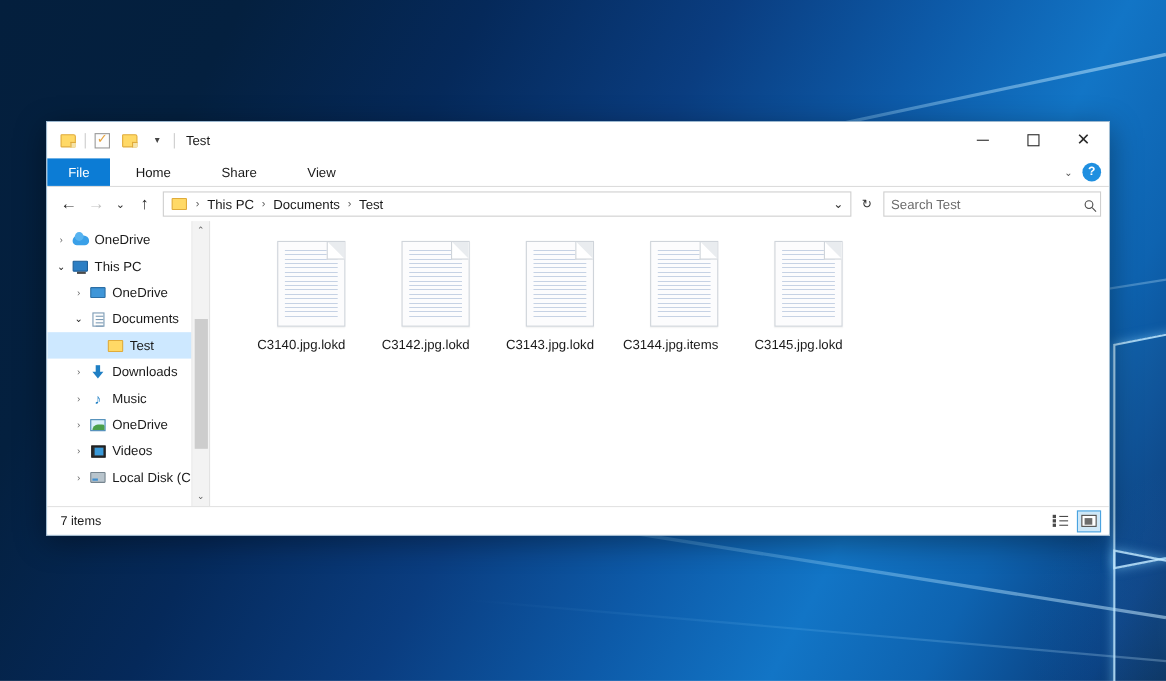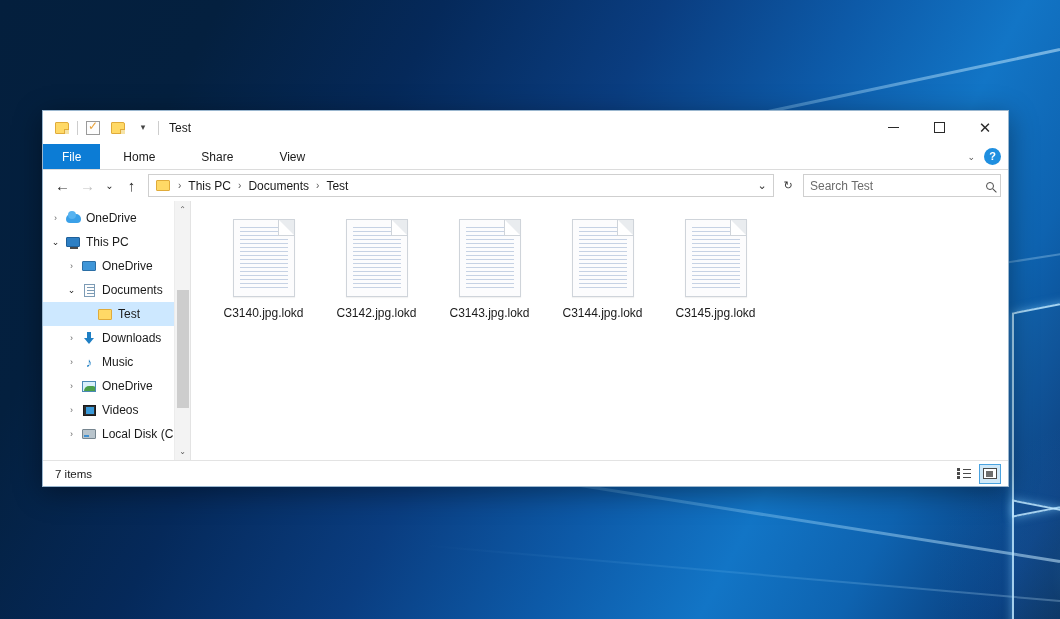--- a/index.html
+++ b/index.html
@@ -352,21 +352,21 @@
     background: #ffffff;
     padding: 14px 0 0 22px;
     display: flex;
     flex-wrap: wrap;
     align-content: flex-start;
     gap: 0 12px;
     overflow: hidden;
   }
   .file-tile {
     width: 101px;
-    display: flex; flex-direction: column; align-items: center;
+    display: flex; flex-direction: column; align-items: flex-end;
     padding-top: 4px;
   }
   .doc-icon {
     width: 62px; height: 78px;
     position: relative;
     background: #fcfcfd;
     border: 1px solid #cfd4da;
     border-top-right-radius: 0;
     box-shadow: 0 1px 1px rgba(0,0,0,0.05);
     overflow: hidden;
@@ -633,21 +633,21 @@
             <div class="doc-lines"></div>
             <div class="doc-fold"></div>
           </div>
           <div class="file-label">C3143.jpg.lokd</div>
         </div>
         <div class="file-tile">
           <div class="doc-icon">
             <div class="doc-lines"></div>
             <div class="doc-fold"></div>
           </div>
-          <div class="file-label">C3144.jpg.lokd</div>
+          <div class="file-label">C3144.jpg.items</div>
         </div>
         <div class="file-tile">
           <div class="doc-icon">
             <div class="doc-lines"></div>
             <div class="doc-fold"></div>
           </div>
           <div class="file-label">C3145.jpg.lokd</div>
         </div>
       </div>
   </div>

